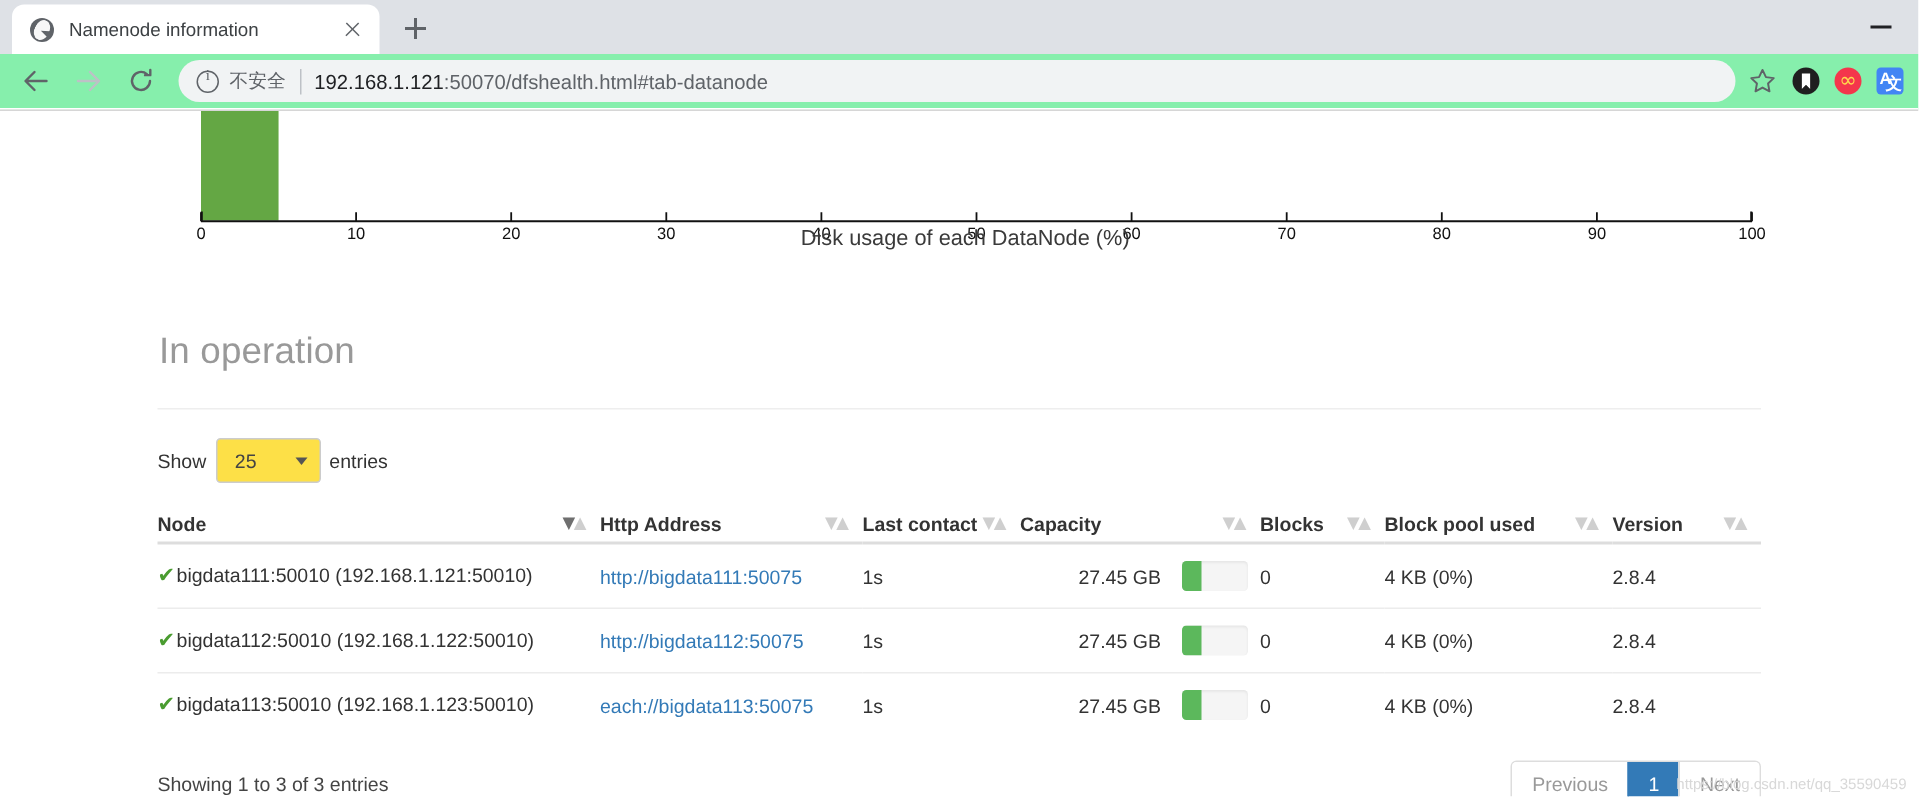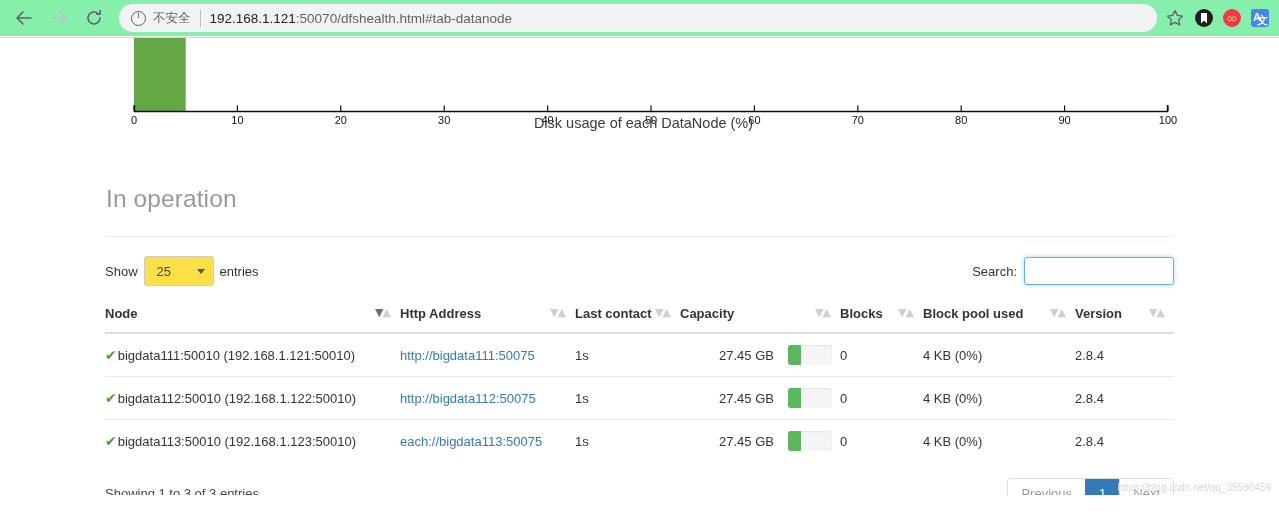--- a/index.html
+++ b/index.html
@@ -265,21 +265,21 @@
     font-family: "Liberation Sans", sans-serif;
   }
 
   
   table.dt { width: 100%; border-collapse: collapse; margin-top: 11px; table-layout: fixed; }
   table.dt thead th {
     text-align: left;
     font-size: 13px;
     font-weight: bold;
     color: #333;
-    padding: 8px 8px 11px 0;
+    padding: 8px 8px 4px 0;
     border-bottom: 2px solid #dddddd;
     position: relative;
     cursor: pointer;
     white-space: nowrap;
   }
   .sort-ico {
     position: absolute;
     right: 10px;
     top: 8px;
     font-size: 11px;
@@ -361,20 +361,31 @@
     pointer-events: none;
     user-select: none;
     white-space: nowrap;
   }
 </style>
 </head>
 <body>
 
 <div class="browser">
 
+  <div class="tabstrip">
+    <div class="tab">
+      <div class="tab-favicon"></div>
+      <div class="tab-title">Namenode information</div>
+      <div class="tab-close"></div>
+    </div>
+    <div class="newtab"></div>
+    <div class="winctrl">
+      <div class="win-min"></div>
+    </div>
+  </div>
 
   <div class="toolbar">
     <div class="nav-btn">
       <svg width="20" height="20" viewBox="0 0 20 20">
         <path d="M17 10 H4 M9 4 L3 10 L9 16" stroke="#5f6368" stroke-width="1.6" fill="none" stroke-linecap="round" stroke-linejoin="round"></path>
       </svg>
     </div>
     <div class="nav-btn">
       <svg width="20" height="20" viewBox="0 0 20 20">
         <path d="M3 10 H16 M11 4 L17 10 L11 16" stroke="#bdc1c6" stroke-width="1.6" fill="none" stroke-linecap="round" stroke-linejoin="round"></path>
@@ -457,24 +468,20 @@
       <hr class="panel-hr">
 
       <div class="table-controls">
         <div class="dt-length">
           <span>Show</span>
           <div class="select-box">
             <span>25</span>
             <span class="caret"></span>
           </div>
           <span>entries</span>
-        </div>
-        <div class="dt-filter">
-          <span>Search:</span>
-          <input class="search-input" type="text" placeholder="" style="">
         </div>
       </div>
 
       <table class="dt">
         <colgroup>
           <col style="width:295px">
           <col style="width:175px">
           <col style="width:105px">
           <col style="width:160px">
           <col style="width:83px">

